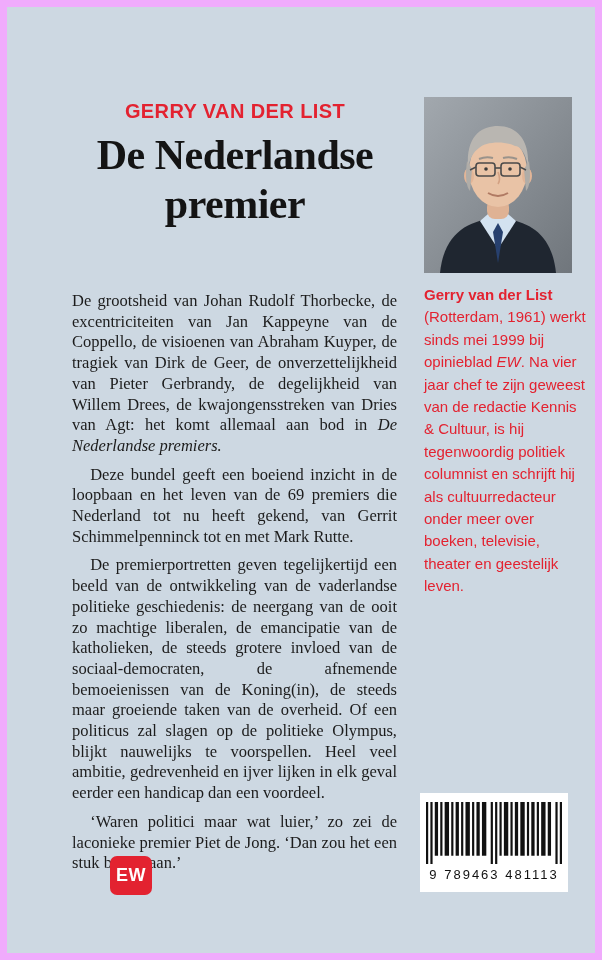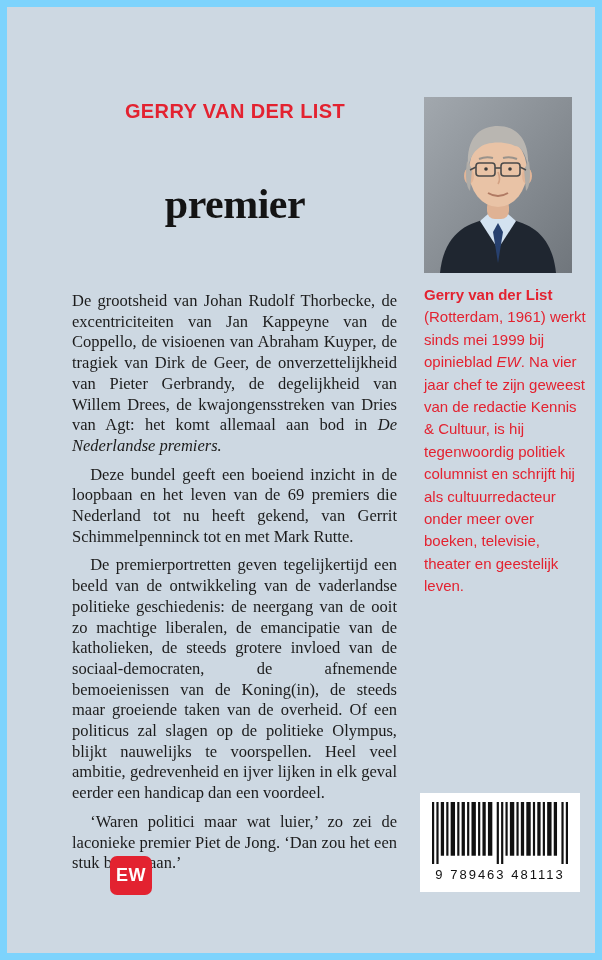--- a/index.html
+++ b/index.html
@@ -3,21 +3,21 @@
 <meta charset="utf-8">
 <style>
   html,body{margin:0;padding:0;}
   body{
     width:602px;height:960px;
     background:#ffffff;
     font-family:"Liberation Sans", sans-serif;
     overflow:hidden;
   }
   .page{
-    position:relative;width:602px;height:960px;background:#7dd3fc;
+    position:relative;width:602px;height:960px;background:#f0abfc;
   }
   .cover{
     position:absolute;left:7px;top:7px;right:7px;bottom:7px;
     background:var(--background,#cdd8e2);
   }
   
   .title-block{
     position:absolute;left:55px;top:93px;width:346px;text-align:center;
   }
   .author-heading{
@@ -67,21 +67,21 @@
   
   .publisher-logo{
     position:absolute;left:103px;top:849px;width:42px;height:39px;
     background:var(--accent-red,#e32230);
     border-radius:7px;
     display:flex;align-items:center;justify-content:center;
     color:#ffffff;font-weight:bold;font-size:18px;letter-spacing:.5px;
   }
   
   .barcode{
-    position:absolute;left:413px;top:786px;width:160px;height:99px;
+    position:absolute;left:413px;top:786px;width:148px;height:99px;
     background:#ffffff;
     display:flex;flex-direction:column;align-items:center;
     padding-top:9px;box-sizing:border-box;
   }
   .barcode-bars{width:136px;height:62px;display:block;}
   .barcode-number{
     margin-top:3px;
     font-size:13px;
     letter-spacing:2px;
     color:#111;
@@ -89,21 +89,21 @@
   }
 </style>
 </head>
 <body>
 
 <div class="page">
   <div class="cover">
 
     <header class="title-block">
       <div class="author-heading">GERRY VAN DER LIST</div>
-      <h1 class="book-title"><br><span>premier</span></h1>
+      <h1 class="book-title"><span>De Nederlandse</span><br><span>premier</span></h1>
     </header>
 
     <div class="photo">
       <svg viewBox="0 0 148 176" preserveAspectRatio="none">
         <defs>
           <linearGradient id="pbg" x1="0" y1="0" x2="1" y2="1">
             <stop offset="0" stop-color="#a2a8ae"></stop>
             <stop offset="1" stop-color="#70767c"></stop>
           </linearGradient>
         </defs>

